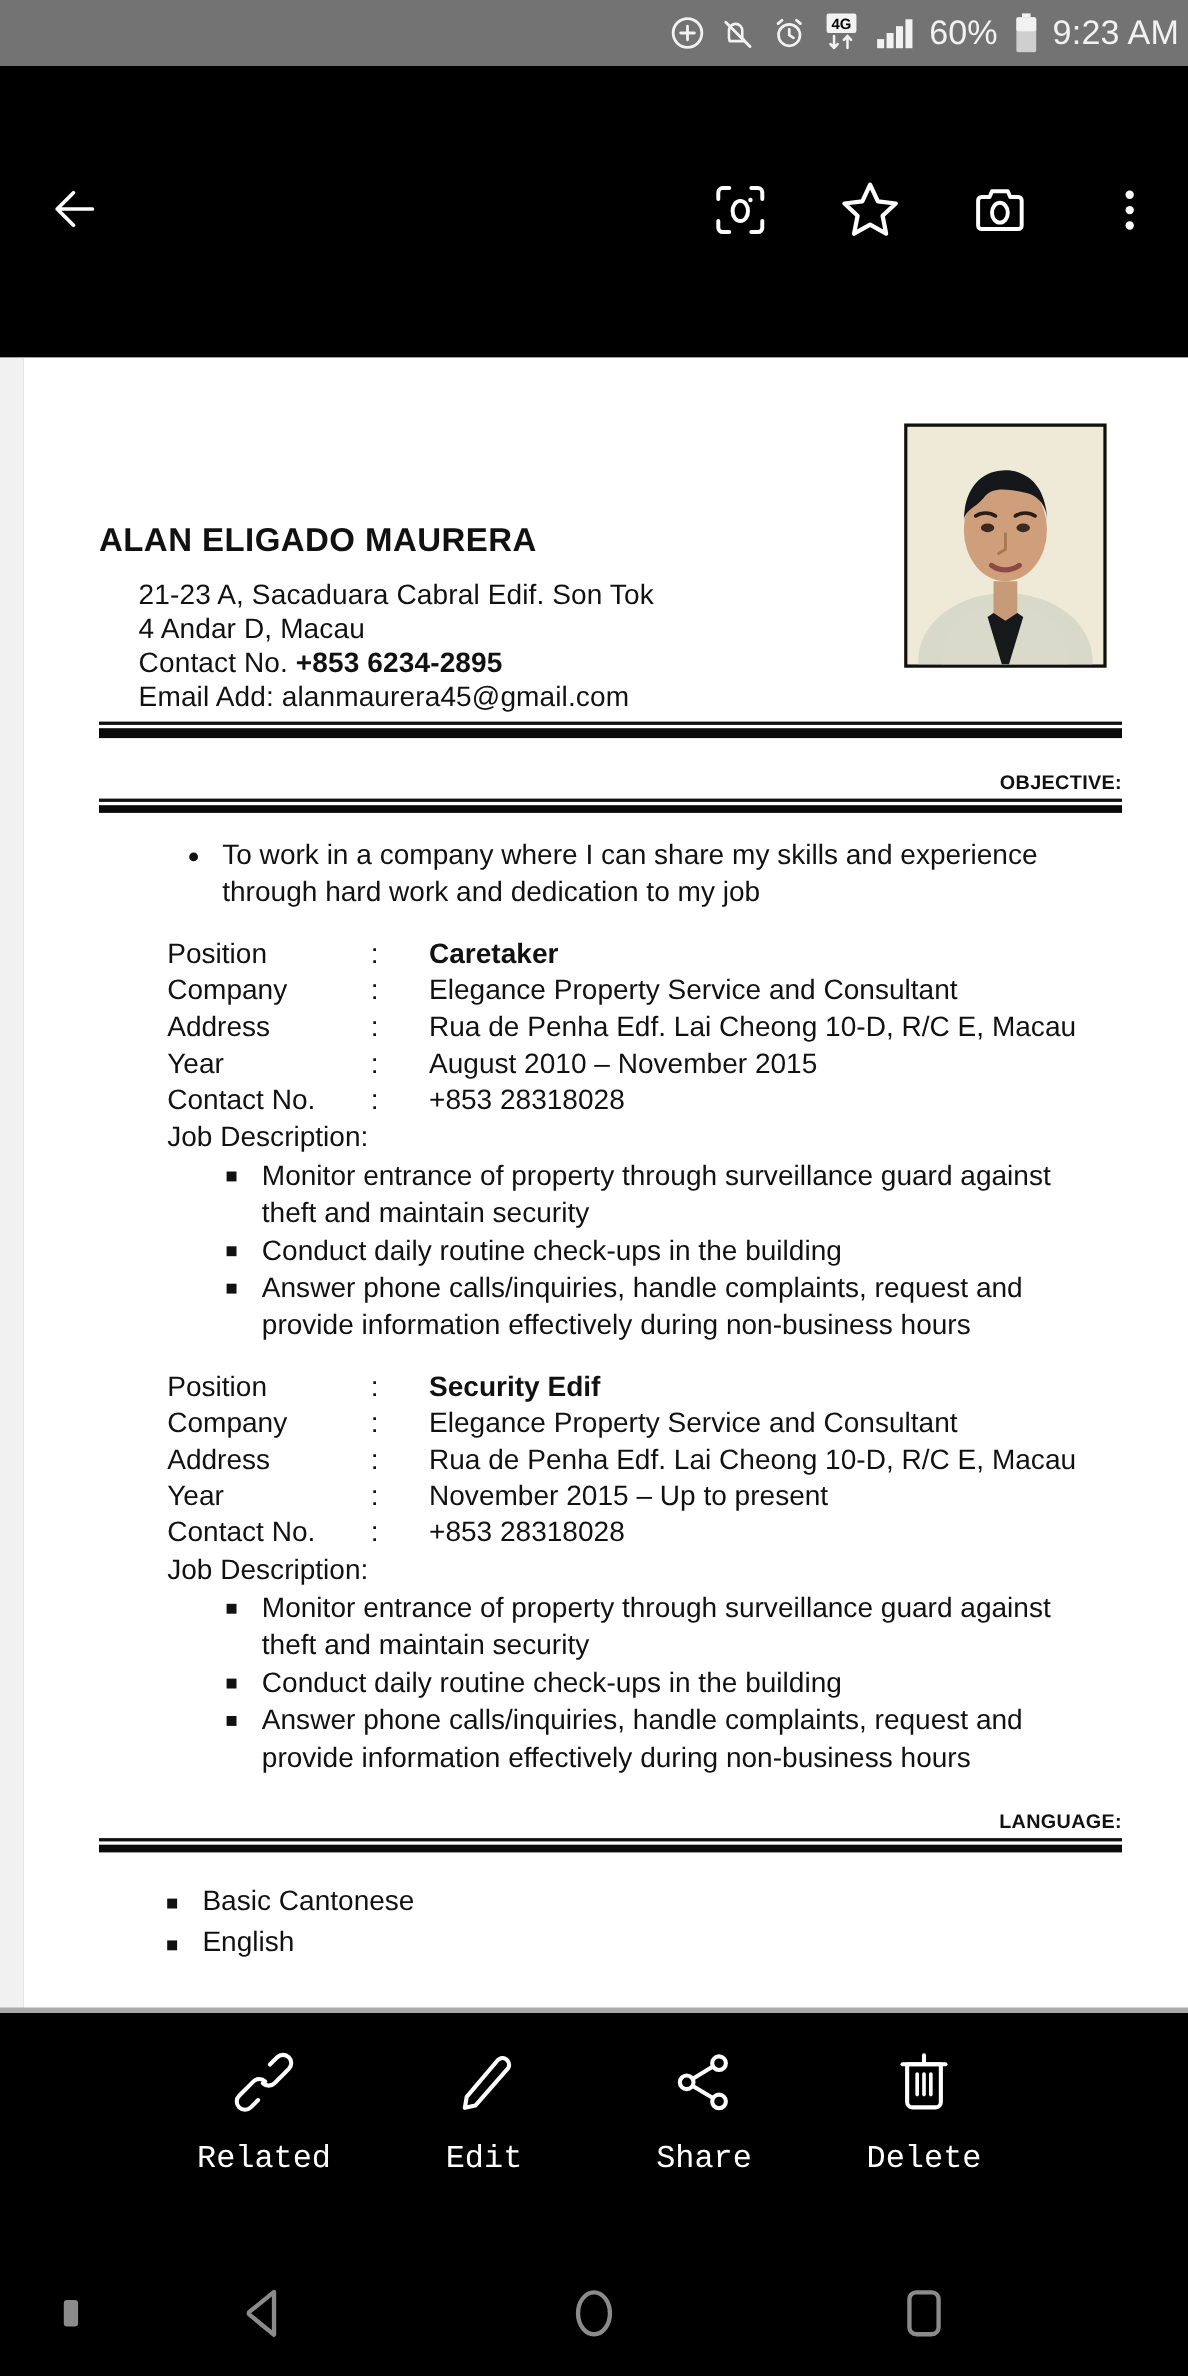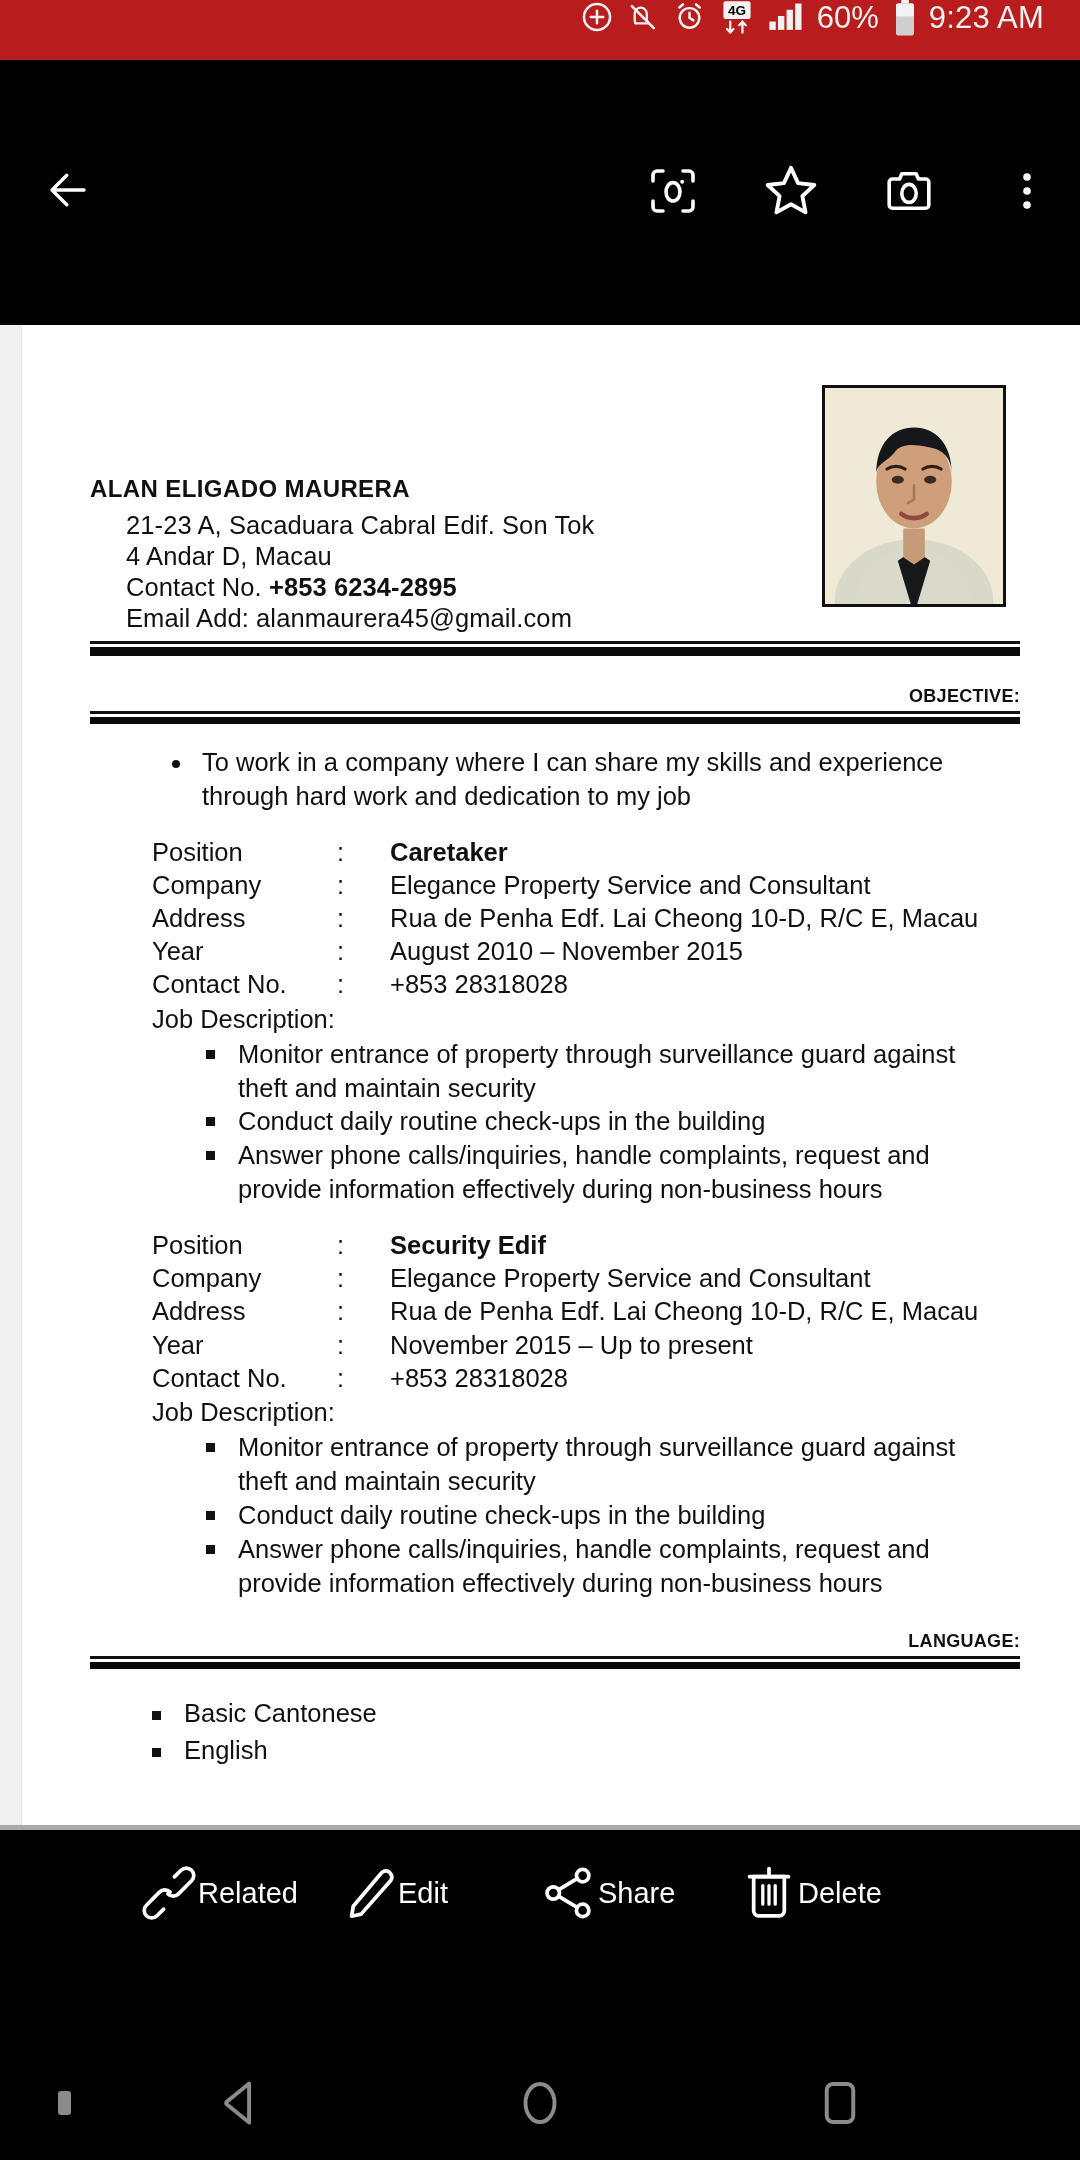--- a/index.html
+++ b/index.html
@@ -1,40 +1,40 @@
 <!DOCTYPE html>
 <html><head>
 <meta charset="utf-8">
 <style>
   * { margin:0; padding:0; box-sizing:border-box; }
   html,body { width:1080px; height:2160px; background:#000; }
   body { font-family:"Liberation Sans", sans-serif; overflow:hidden; }
 
   
-  .statusbar{height:60px;background:#b91c1c;display:flex;align-items:flex-start;justify-content:flex-end;padding-right:36px;gap:13px;}
+  .statusbar{height:60px;background:#737373;display:flex;align-items:center;justify-content:flex-end;padding-right:8px;gap:13px;}
   .statusbar .ic{display:flex;align-items:center;justify-content:center;}
   .st-text{color:#f2f2f2;font-size:31px;letter-spacing:.2px;}
   .pct{color:#f2f2f2;font-size:31px;margin-right:2px;}
 
   
   .toolbar{height:265px;background:#000;position:relative;}
   .tb-back{position:absolute;left:32px;top:92px;width:76px;height:76px;display:flex;align-items:center;justify-content:center;}
   .tb-right{position:absolute;right:14px;top:92px;display:flex;align-items:center;gap:40px;}
   .tb-btn{width:78px;height:78px;display:flex;align-items:center;justify-content:center;}
 
   
   .docwrap{position:relative;height:1505px;background:#ffffff;overflow:hidden;}
   .leftstrip{position:absolute;left:0;top:0;width:22px;height:100%;background:#f1f1f1;border-right:1px solid #e3e3e3;}
   .page{position:absolute;left:22px;top:0;right:0;bottom:0;background:#fff;padding:0;}
   .docbottom{position:absolute;left:0;bottom:0;width:100%;height:5px;background:#a9a9a9;}
 
   .resume{position:relative;padding:150px 60px 0 68px;color:#111;}
 
   .hdr{position:relative;min-height:160px;}
-  .hdr-name{font-size:24px;font-weight:bold;letter-spacing:.4px;margin-bottom:7px;}
+  .hdr-name{font-size:30px;font-weight:bold;letter-spacing:.4px;margin-bottom:17px;}
   .hdr-line{font-size:25.5px;line-height:1.22;letter-spacing:.1px;margin-left:36px;}
   .hdr-line b{font-weight:bold;}
   .photo{position:absolute;right:14px;top:-90px;width:184px;height:222px;border:3px solid #111;overflow:hidden;background:#efe9d6;}
   .photo svg{display:block;width:100%;height:100%;}
 
   .rule-top{height:3px;background:#111;margin:6px 0 0 0;}
   .rule-thick{height:9px;background:#0a0a0a;margin-top:3px;}
 
   .sec-title{font-size:18px;font-weight:bold;letter-spacing:.3px;margin:0 0 4px 12px;text-align:right;}
   .sec-head{margin-top:30px;}
@@ -55,21 +55,21 @@
   .jd-list{margin:2px 0 0 44px;}
   .jd-item{position:relative;font-size:25.5px;line-height:1.33;padding-left:42px;max-width:790px;}
   .jd-item::before{content:"";position:absolute;left:10px;top:12px;width:9px;height:9px;background:#111;}
 
   .lang-list{margin:26px 0 0 52px;}
   .lang-item{position:relative;font-size:25.5px;line-height:1.48;padding-left:42px;}
   .lang-item::before{content:"";position:absolute;left:10px;top:16px;width:9px;height:9px;background:#111;}
 
   
   .actionbar{height:215px;background:#000;display:flex;align-items:flex-start;justify-content:center;gap:0;padding-top:32px;}
-  .action{width:200px;display:flex;flex-direction:row;align-items:center;}
+  .action{width:200px;display:flex;flex-direction:column;align-items:center;gap:22px;font-family:Liberation Mono, monospace;}
   .action .lbl{color:#fff;font-size:29px;}
   .act-ic{height:62px;display:flex;align-items:center;justify-content:center;}
 
   
   .navbar{height:115px;background:#000;display:flex;align-items:center;position:relative;}
   .nav-dot{position:absolute;left:58px;width:13px;height:24px;border-radius:3px;background:#8b8b8b;}
   .nav-btns{display:flex;width:100%;justify-content:space-around;padding:0 90px;}
   .nav-btn{width:110px;height:80px;display:flex;align-items:center;justify-content:center;}
 </style>
 </head>

